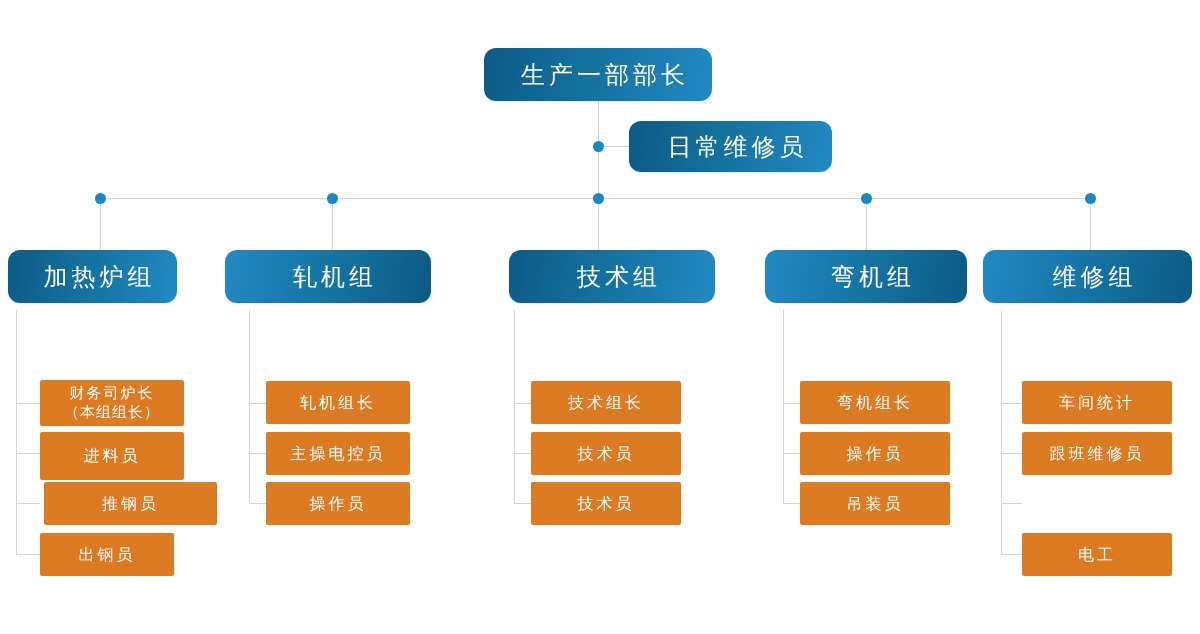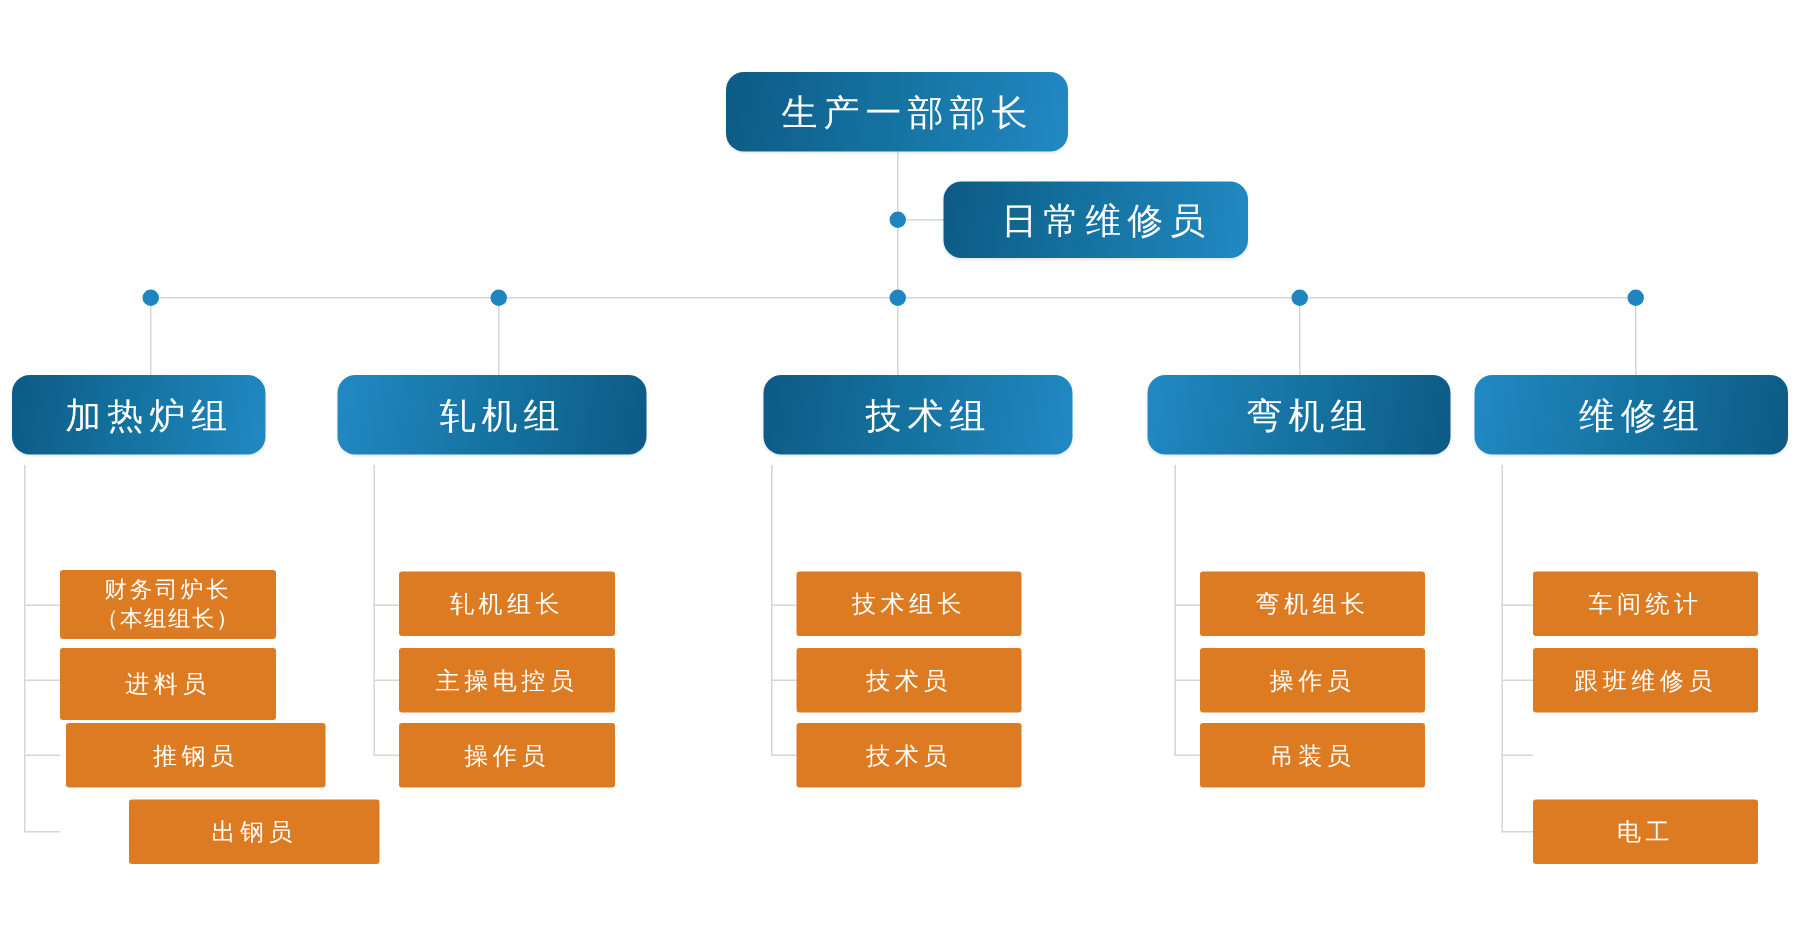--- a/index.html
+++ b/index.html
@@ -117,21 +117,21 @@
   <div class="node blue" style="left:509px;top:250px;width:206px;height:53px;">技术组</div>
   <div class="node blue rev" style="left:765px;top:250px;width:202px;height:53px;">弯机组</div>
   <div class="node blue rev" style="left:983px;top:250px;width:209px;height:53px;">维修组</div>
 
   <div class="node orange two-line" style="left:40px;top:380px;width:144px;height:46px;flex-direction:column;">
     <span>财务司炉长</span>
     <span class="sub">（本组组长）</span>
   </div>
   <div class="node orange" style="left:40px;top:432px;width:144px;height:48px;">进料员</div>
   <div class="node orange" style="left:44px;top:482px;width:173px;height:43px;">推钢员</div>
-  <div class="node orange" style="left:40px;top:533px;width:167px;height:43px;margin-left:46px;">出钢员</div>
+  <div class="node orange" style="left:40px;top:533px;width:134px;height:43px;">出钢员</div>
 
   <div class="node orange" style="left:266px;top:381px;width:144px;height:43px;">轧机组长</div>
   <div class="node orange" style="left:266px;top:432px;width:144px;height:43px;">主操电控员</div>
   <div class="node orange" style="left:266px;top:482px;width:144px;height:43px;">操作员</div>
 
   <div class="node orange" style="left:531px;top:381px;width:150px;height:43px;">技术组长</div>
   <div class="node orange" style="left:531px;top:432px;width:150px;height:43px;">技术员</div>
   <div class="node orange" style="left:531px;top:482px;width:150px;height:43px;">技术员</div>
 
   <div class="node orange" style="left:800px;top:381px;width:150px;height:43px;">弯机组长</div>

